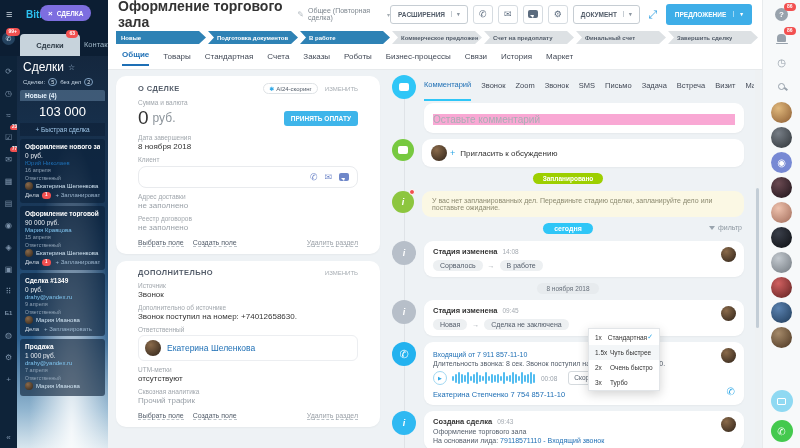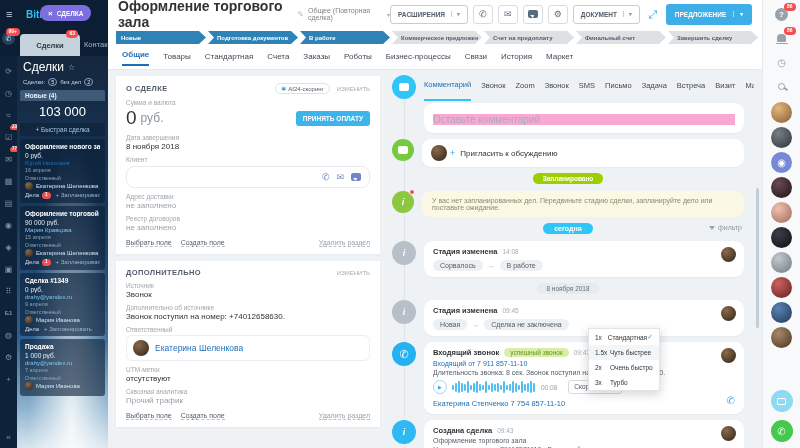--- a/index.html
+++ b/index.html
@@ -33,21 +33,21 @@
   
   #deals-panel { left:17px; top:56px; width:91px; height:392px; z-index:5; overflow:hidden;
     background:
       radial-gradient(ellipse at 60% 96%, rgba(255,255,255,.85), rgba(255,255,255,0) 55%),
       linear-gradient(180deg,#14273e 0%, #1a3a5c 42%, #2e6190 72%, #8fb4cf 90%, #d8e6ee 100%); }
   #deals-title { display:flex; align-items:center; padding:4px 6px 2px; color:#fff; font-size:12px; }
   #deals-title .star { font-size:8px; color:#9ab6d0; margin-left:4px; }
   #deals-filter { display:flex; align-items:center; color:#c7d7e6; font-size:6px; padding:2px 6px 4px; white-space:nowrap; overflow:hidden; }
   .chip-num { border:1px solid #7fa0c0; border-radius:6px; padding:0 2px; margin:0 3px; font-size:5.5px; color:#d7e6f2; }
   #col-head { background:rgba(160,200,235,.3); color:#e4f1fc; font-size:6.5px; font-weight:bold; padding:2px 5px; margin:0 3px; border-radius:2px 2px 0 0; white-space:nowrap; overflow:hidden; }
-  #col-total { color:#fff; font-size:13px; text-align:center; padding:3px 10px 4px; }
+  #col-total { color:#fff; font-size:13px; text-align:right; padding:3px 22px 4px; }
   #quick-add { background:rgba(5,20,40,.35); color:#9fc6e8; font-size:6.5px; padding:3px 5px; margin:0 3px 3px; white-space:nowrap; overflow:hidden; text-align:center; }
   .dcard { background:rgba(10,30,55,.62); margin:0 3px 3px; border-radius:3px; padding:4px 5px; overflow:hidden; }
   .dcard div { white-space:nowrap; overflow:hidden; }
   .dc-title { color:#fff; font-size:6.5px; font-weight:bold; margin-bottom:2px; }
   .dc-amount { color:#e8edf2; font-size:6.5px; margin-bottom:1px; }
   .dc-client { color:#7fc4ef; font-size:6px; margin-bottom:1px; }
   .dc-date { color:#8fa2b5; font-size:5.5px; margin-bottom:2px; }
   .dc-resplbl { color:#8fa2b5; font-size:5px; margin-bottom:1px; }
   .dc-resp { display:flex; align-items:center; color:#cfe2f0; font-size:6px; margin-bottom:2px; }
   .dc-resp .av { width:8px; height:8px; margin-right:3px; flex:none; }
@@ -84,21 +84,21 @@
   .u-sky { background:#9adcf5; } .u-blue { background:#5db9e6; } .u-teal { background:#6fd1c8; } .u-olive { background:#b3b95e; }
   .stage .arrow span { overflow:hidden; white-space:nowrap; }
 
   
   #tab-row { display:flex; align-items:flex-end; height:22px; padding:0 14px; gap:14px; }
   .tab { font-size:8px; color:#424956; padding-bottom:5px; white-space:nowrap; }
   .tab.active { color:#1e6fb5; font-weight:bold; border-bottom:2px solid #1e6fb5; }
 
   
   #details-col { left:108px; top:70px; width:278px; height:378px; padding:6px 6px 0 8px; overflow:hidden; z-index:1; }
-  .card { background:#fff; border-radius:0; padding:7px 10px; margin-bottom:7px; box-shadow:0 1px 2px rgba(0,0,0,.04); }
+  .card { background:#fff; border-radius:10px; padding:7px 22px; margin-bottom:7px; box-shadow:0 1px 2px rgba(0,0,0,.04); }
   .card-head { display:flex; align-items:center; margin-bottom:2px; }
   .card-title { font-size:7.5px; font-weight:bold; color:#535c69; letter-spacing:.4px; }
   .ai-chip { margin-left:auto; display:flex; align-items:center; border:1px solid #dfe3e6; border-radius:9px; padding:1px 5px; font-size:6px; color:#525c69; }
   .ai-chip .spark { color:#2fa8e6; margin-right:2px; font-size:6px; }
   .edit-link { font-size:6px; color:#a8aeb4; margin-left:7px; }
   .lbl { font-size:6.5px; color:#a1a7ad; margin:5px 0 1px; }
   .val { font-size:8px; color:#333; }
   .val.grey { color:#9aa1a8; }
   #sum-row { display:flex; align-items:center; }
   #sum-zero { font-size:19px; color:#333; }
@@ -584,25 +584,20 @@
           <span class="spill">Сделка не заключена</span>
         </span>
       </span>
     </div>
 
     <div class="trow">
       <span class="ticon ic-call">
           <span>✆</span>
         </span>
       <span class="tcard">
-        <span class="e-head">
-          <span class="e-title">Входящий звонок</span>
-          <span class="chip-green">успешный звонок</span>
-          <span class="e-time">09:43</span>
-        </span>
         <span class="e-av av"></span>
         <div class="e-line-blue">Входящий от 7 911 857-11-10</div>
         <div class="e-line">Длительность звонка: 8 сек. Звонок поступил на номер: +74012658630.</div>
         <div id="player-row">
           <span id="play-btn">▶</span>
           <span class="wf">
               <i></i>
               <i></i>
               <i></i>
               <i></i>

